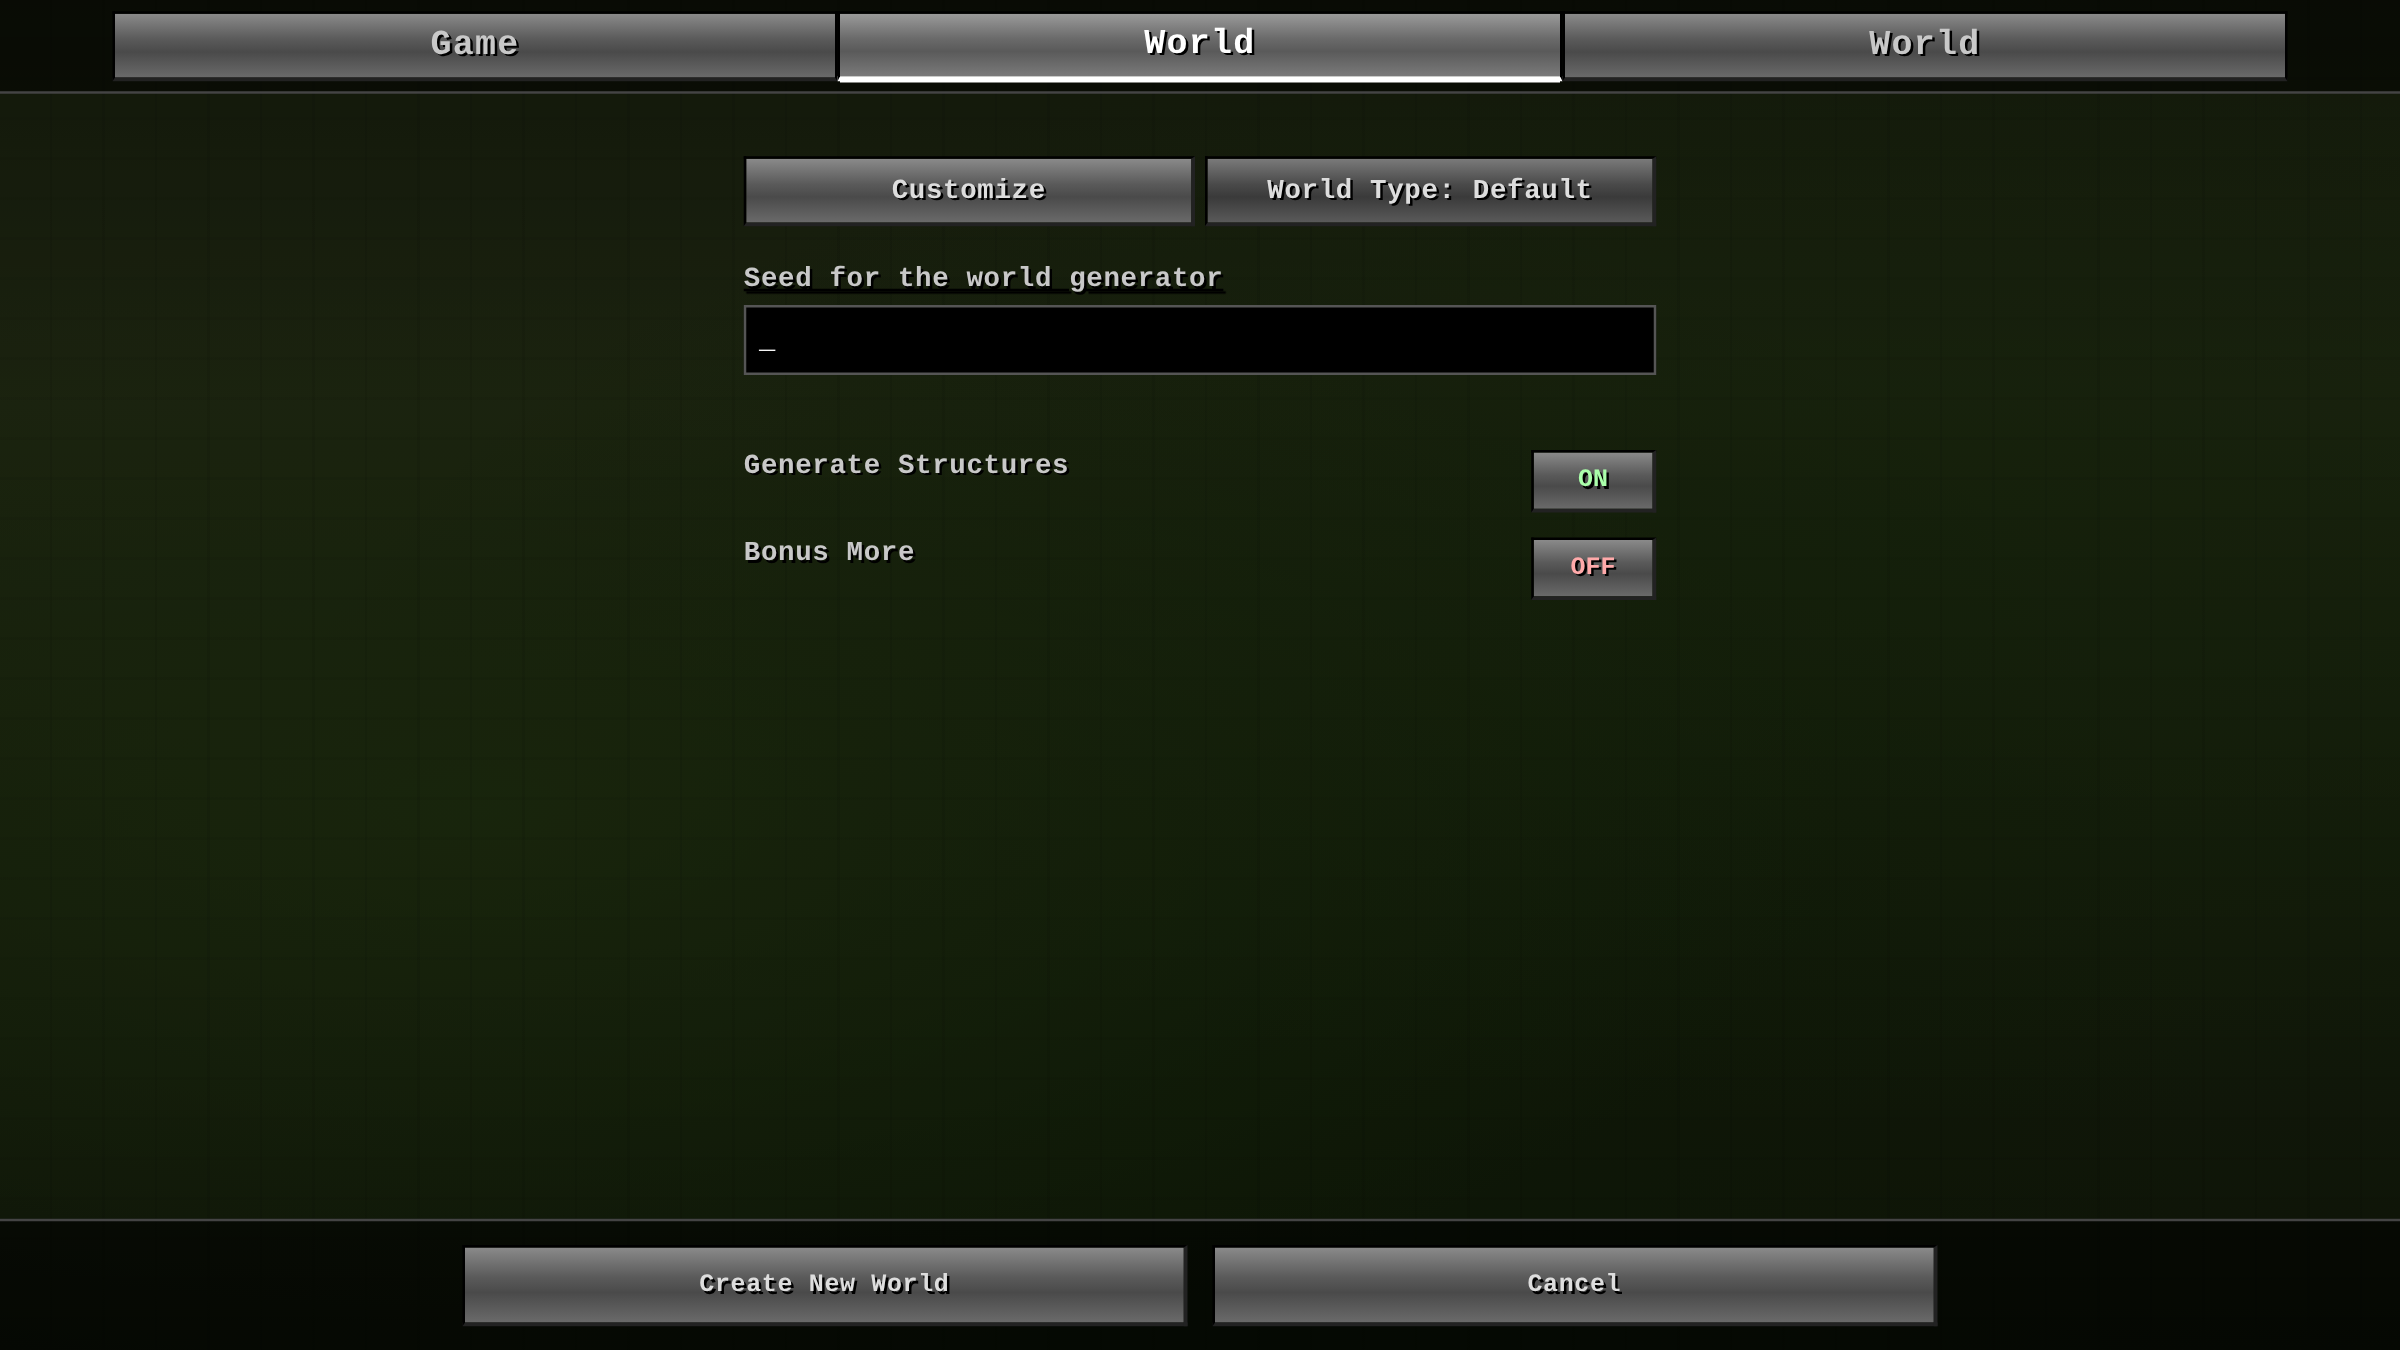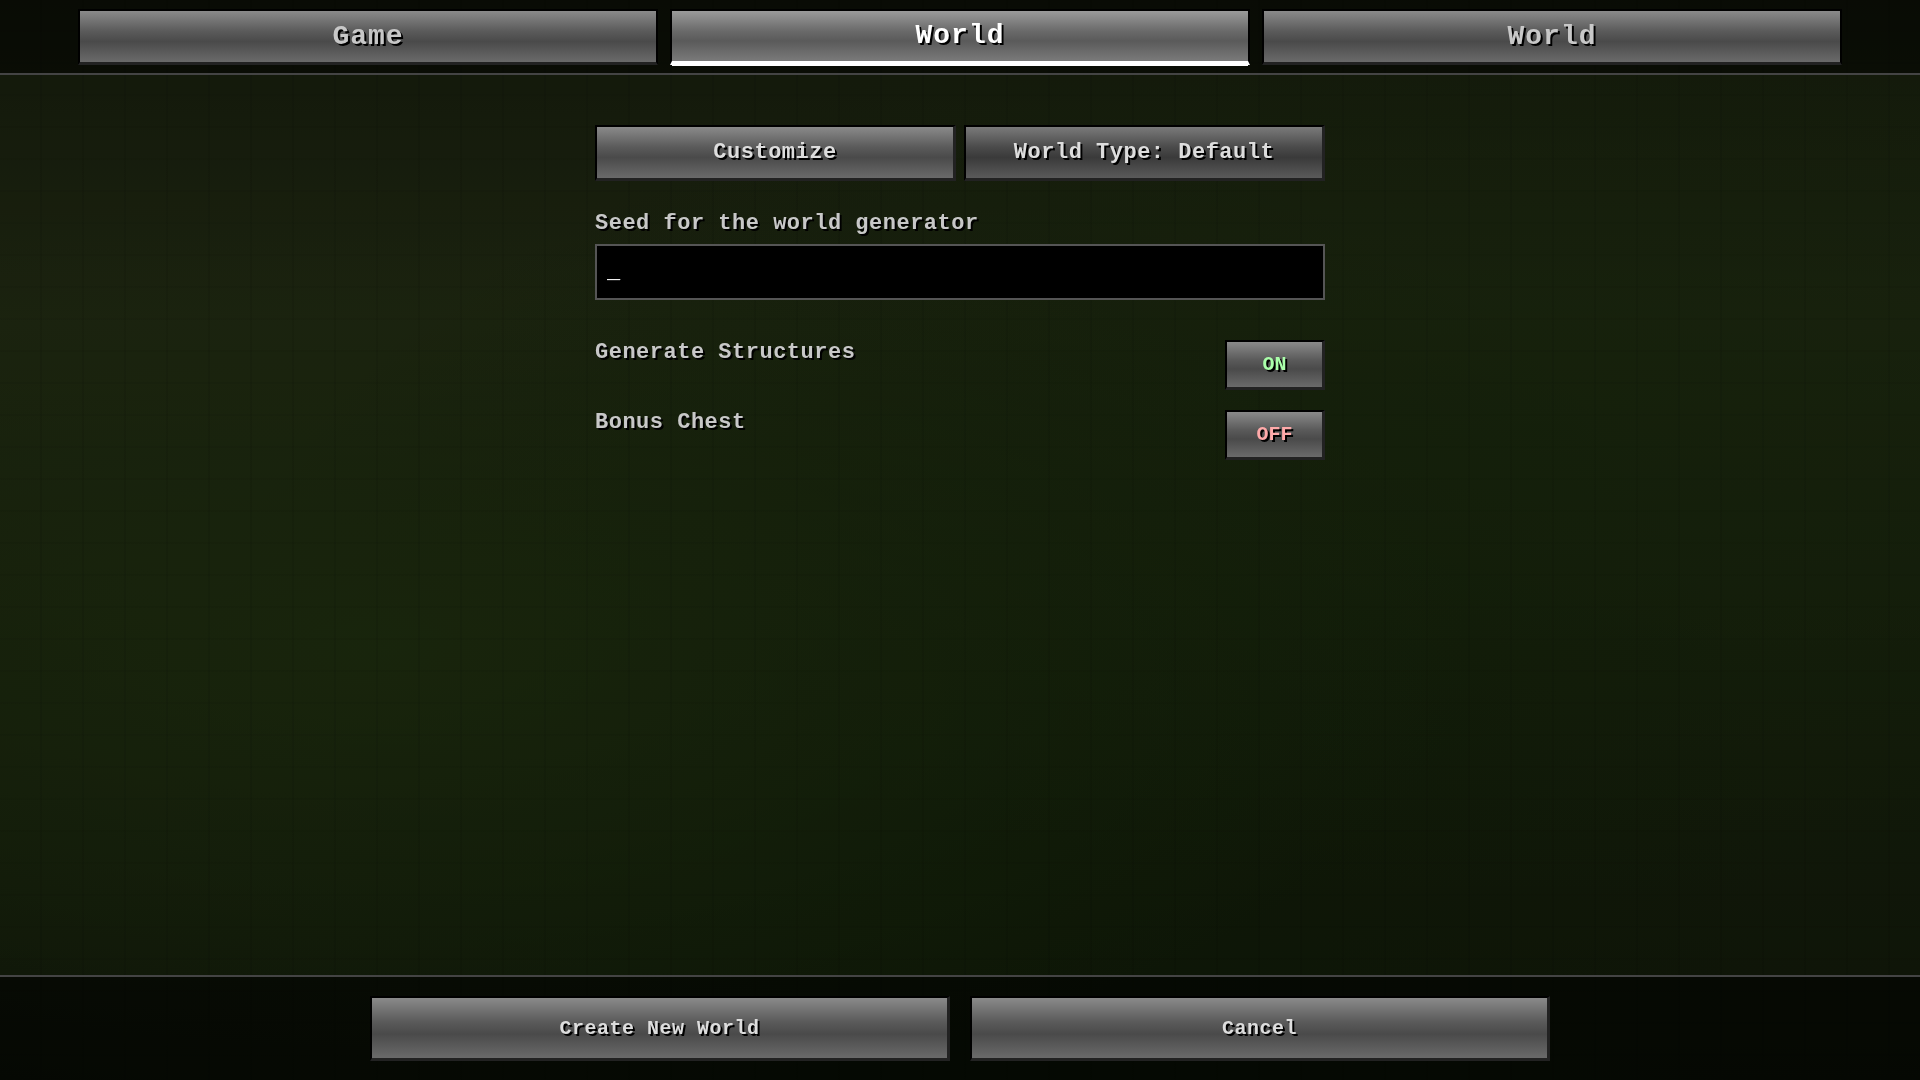--- a/index.html
+++ b/index.html
@@ -55,21 +55,21 @@
       top: 0;
       left: 0;
       right: 0;
       height: 75px;
       display: flex;
       align-items: center;
       justify-content: center;
       background: rgba(0,0,0,0.5);
       border-bottom: 2px solid #444;
       z-index: 10;
-      gap: 12px;
+      gap: 0;
     }
 
     .tab-btn {
       width: 580px;
       height: 56px;
       background: linear-gradient(180deg, #8a8a8a 0%, #5a5a5a 40%, #4a4a4a 60%, #6a6a6a 100%);
       border: 2px solid #000;
       border-bottom: 3px solid #222;
       color: #c8c8c8;
       font-family: 'Courier New', Courier, monospace;
@@ -138,21 +138,22 @@
       color: #c8c8c8;
       font-family: 'Courier New', Courier, monospace;
       font-size: 22px;
       font-weight: bold;
       text-shadow: 2px 2px 0 #000;
       letter-spacing: 0.5px;
       margin-bottom: 8px;
     }
 
     .seed-input-wrapper {
-      margin-bottom: 40px;
+      margin-bottom: 60px;
+      text-decoration: underline;
     }
 
     #seed-input {
       width: 100%;
       height: 56px;
       background: #000;
       border: 2px solid #555;
       color: #fff;
       font-family: 'Courier New', Courier, monospace;
       font-size: 22px;
@@ -252,21 +253,21 @@
     <div class="field-label">Seed for the world generator</div>
     <input type="text" id="seed-input" value="_" style="">
   </div>
 
   <div class="toggle-row">
     <span class="toggle-label">Generate Structures</span>
     <button class="toggle-btn on">ON</button>
   </div>
 
   <div class="toggle-row">
-    <span class="toggle-label">Bonus Chest</span>
+    <span class="toggle-label">Bonus More</span>
     <button class="toggle-btn off">OFF</button>
   </div>
 
 </div>
 
 <div id="bottom-bar">
   <button class="bottom-btn">Create New World</button>
   <button class="bottom-btn">Cancel</button>
 </div>
 

